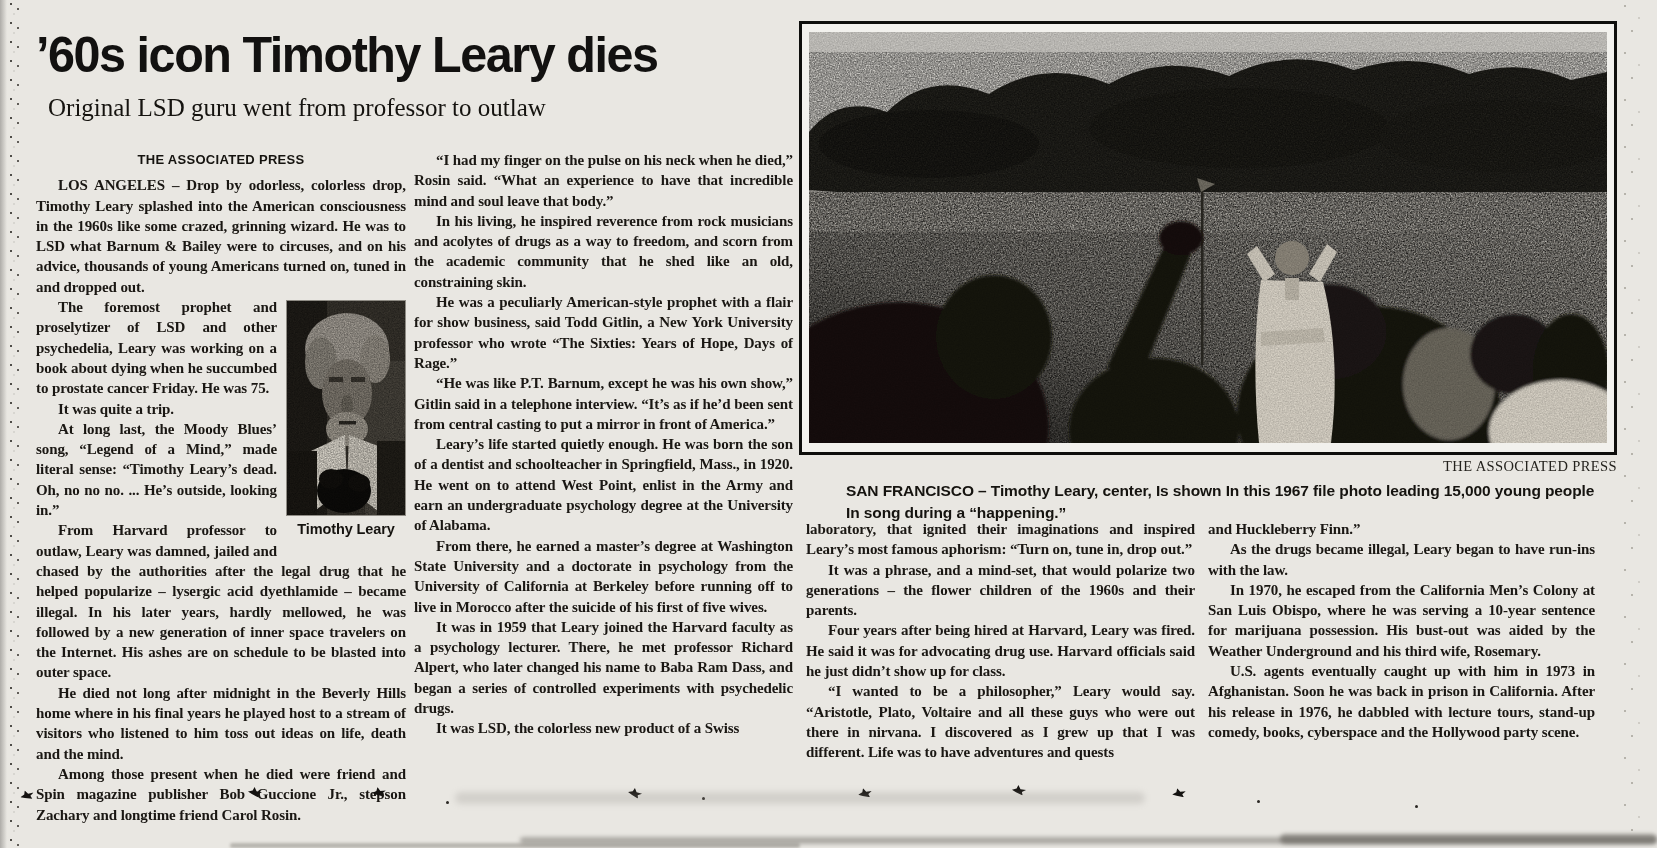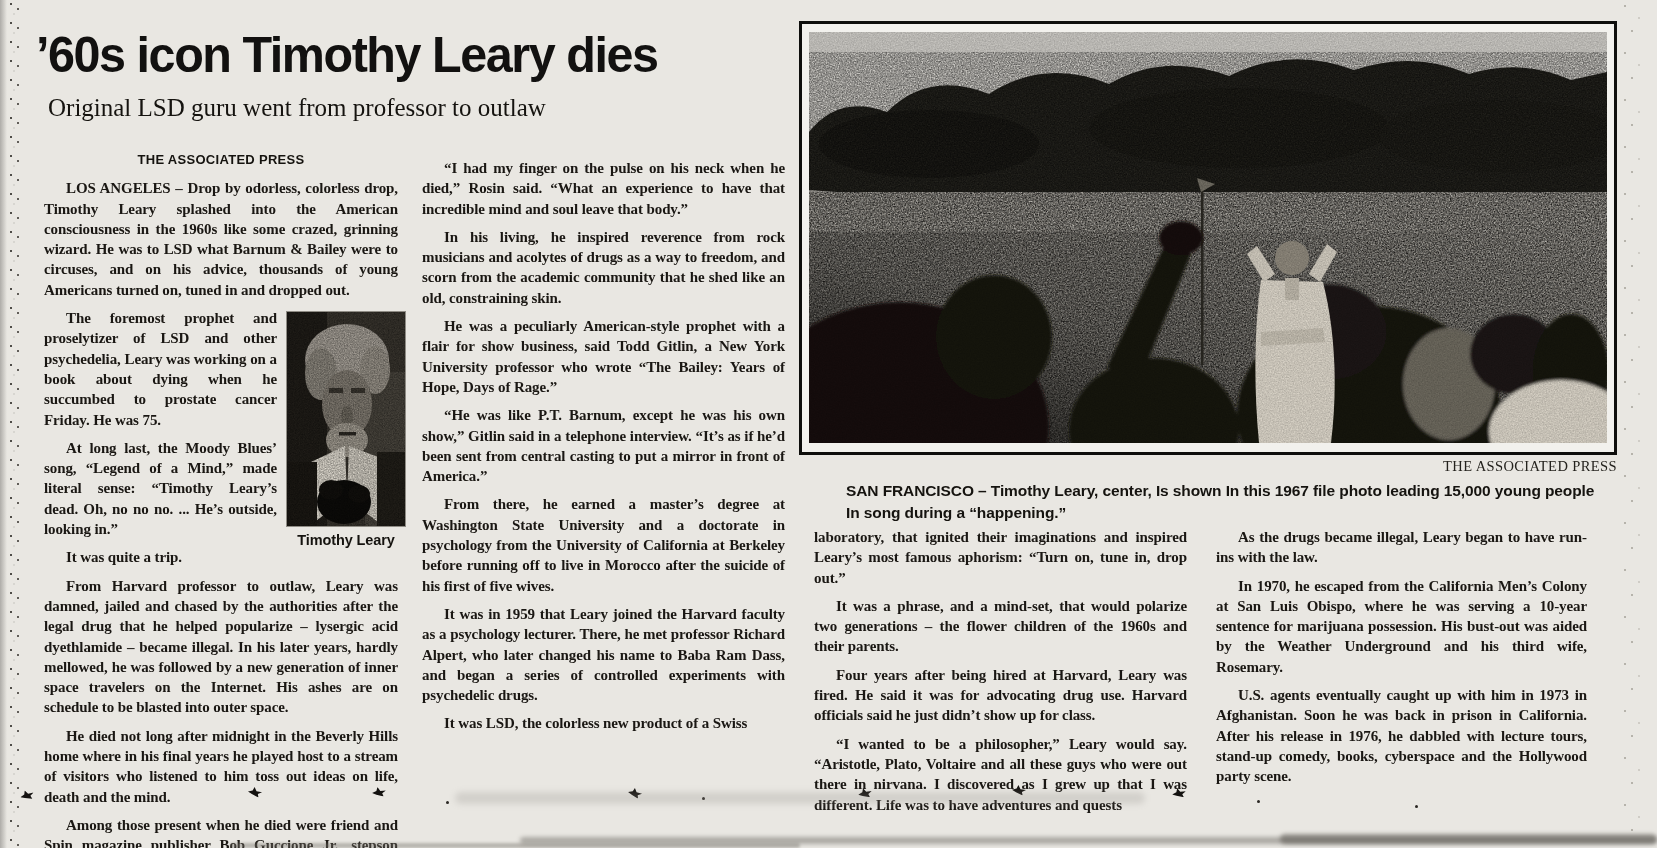--- a/index.html
+++ b/index.html
@@ -23,21 +23,21 @@
      background-size:40px 47px;background-repeat:repeat;}
   
   .headline{position:absolute;left:36px;top:26px;width:740px;
      font-family:"Liberation Sans",sans-serif;font-weight:bold;font-size:50px;
      letter-spacing:-1.5px;color:#121110;white-space:nowrap;transform:scaleX(.97);transform-origin:left;}
   .subheadline{position:absolute;left:36px;top:94px;width:750px;
      font-family:Liberation Serif, serif;font-size:25px;color:#15130f;white-space:nowrap;margin-left:12px;}
   
   .col{position:absolute;font-size:15px;line-height:20.3px;font-weight:bold;
      text-align:justify;color:#1a1713;letter-spacing:-.1px;}
-  .col p{margin:8px;text-indent:22px;}
+  .col p{margin:0;text-indent:22px;}
   .col p.cont{text-indent:0;}
   .byline{font-family:"Liberation Sans",sans-serif;font-size:13px;font-weight:bold;
      text-align:center;letter-spacing:.3px;margin-bottom:5px;color:#15130f;}
   #col1{left:36px;top:150px;width:370px;}
   #col2{left:414px;top:150px;width:379px;}
   #col3{left:806px;top:519px;width:389px;}
   #col4{left:1208px;top:519px;width:387px;}
   
   .inset{float:right;width:120px;margin:3px 0 15px 9px;}
   .inset-frame{width:118px;height:214px;background:#2a2722;border:1px solid #8f8c85;}
@@ -107,44 +107,46 @@
           <ellipse cx="57" cy="190" rx="27" ry="22" fill="#0d0c0a"></ellipse>
           <ellipse cx="44" cy="178" rx="12" ry="10" fill="#12100d"></ellipse>
           <ellipse cx="72" cy="182" rx="11" ry="9" fill="#12100d"></ellipse>
           <rect width="118" height="214" filter="url(#grainS)" opacity=".5"></rect>
         </svg>
       </div>
       <div class="inset-caption">Timothy Leary</div>
     </div>
     <div>
         <p>The foremost prophet and proselytizer of LSD and other psychedelia, Leary was working on a book about dying when he succumbed to prostate cancer Friday. He was 75.</p>
+        <p>It was quite a trip.</p>
         <p>At long last, the Moody Blues’ song, “Legend of a Mind,” made literal sense: “Timothy Leary’s dead. Oh, no no no. ... He’s outside, looking in.”</p>
-        <p>It was quite a trip.</p>
         <p>From Harvard professor to outlaw, Leary was damned, jailed and chased by the authorities after the legal drug that he helped popularize – lysergic acid dyethlamide – became illegal. In his later years, hardly mellowed, he was followed by a new generation of inner space travelers on the Internet. His ashes are on schedule to be blasted into outer space.</p>
         <p>He died not long after midnight in the Beverly Hills home where in his final years he played host to a stream of visitors who listened to him toss out ideas on life, death and the mind.</p>
         <p>Among those present when he died were friend and Spin magazine publisher Bob Guccione Jr., stepson Zachary and longtime friend Carol Rosin.</p>
       </div>
   </div>
 
   <div class="col" id="col2">
       <p>“I had my finger on the pulse on his neck when he died,” Rosin said. “What an experience to have that incredible mind and soul leave that body.”</p>
       <p>In his living, he inspired reverence from rock musicians and acolytes of drugs as a way to freedom, and scorn from the academic community that he shed like an old, constraining skin.</p>
-      <p>He was a peculiarly American-style prophet with a flair for show business, said Todd Gitlin, a New York University professor who wrote “The Bailey: Years of Hope, Days of Rage.”</p>
+      <p>He was a peculiarly American-style prophet with a flair for show business, said Todd Gitlin, a New York University professor who wrote “The Sixties: Years of Hope, Days of Rage.”</p>
       <p>“He was like P.T. Barnum, except he was his own show,” Gitlin said in a telephone interview. “It’s as if he’d been sent from central casting to put a mirror in front of America.”</p>
+      <p>Leary’s life started quietly enough. He was born the son of a dentist and schoolteacher in Springfield, Mass., in 1920. He went on to attend West Point, enlist in the Army and earn an undergraduate psychology degree at the University of Alabama.</p>
       <p>From there, he earned a master’s degree at Washington State University and a doctorate in psychology from the University of California at Berkeley before running off to live in Morocco after the suicide of his first of five wives.</p>
       <p>It was in 1959 that Leary joined the Harvard faculty as a psychology lecturer. There, he met professor Richard Alpert, who later changed his name to Baba Ram Dass, and began a series of controlled experiments with psychedelic drugs.</p>
       <p>It was LSD, the colorless new product of a Swiss</p>
     </div>
   <div class="col" id="col3">
       <p class="cont">laboratory, that ignited their imaginations and inspired Leary’s most famous aphorism: “Turn on, tune in, drop out.”</p>
       <p>It was a phrase, and a mind-set, that would polarize two generations – the flower children of the 1960s and their parents.</p>
       <p>Four years after being hired at Harvard, Leary was fired. He said it was for advocating drug use. Harvard officials said he just didn’t show up for class.</p>
       <p>“I wanted to be a philosopher,” Leary would say. “Aristotle, Plato, Voltaire and all these guys who were out there in nirvana. I discovered as I grew up that I was different. Life was to have adventures and quests</p>
     </div>
   <div class="col" id="col4">
+      <p class="cont">and Huckleberry Finn.”</p>
       <p>As the drugs became illegal, Leary began to have run-ins with the law.</p>
       <p>In 1970, he escaped from the California Men’s Colony at San Luis Obispo, where he was serving a 10-year sentence for marijuana possession. His bust-out was aided by the Weather Underground and his third wife, Rosemary.</p>
       <p>U.S. agents eventually caught up with him in 1973 in Afghanistan. Soon he was back in prison in California. After his release in 1976, he dabbled with lecture tours, stand-up comedy, books, cyberspace and the Hollywood party scene.</p>
     </div>
 
   <div class="photo-frame">
     <svg viewBox="0 0 798 411" preserveAspectRatio="none">
       <defs>
         <filter id="speckle" x="0" y="0" width="100%" height="100%">
           <feTurbulence type="fractalNoise" baseFrequency="0.75" numOctaves="2" seed="4"></feTurbulence>

